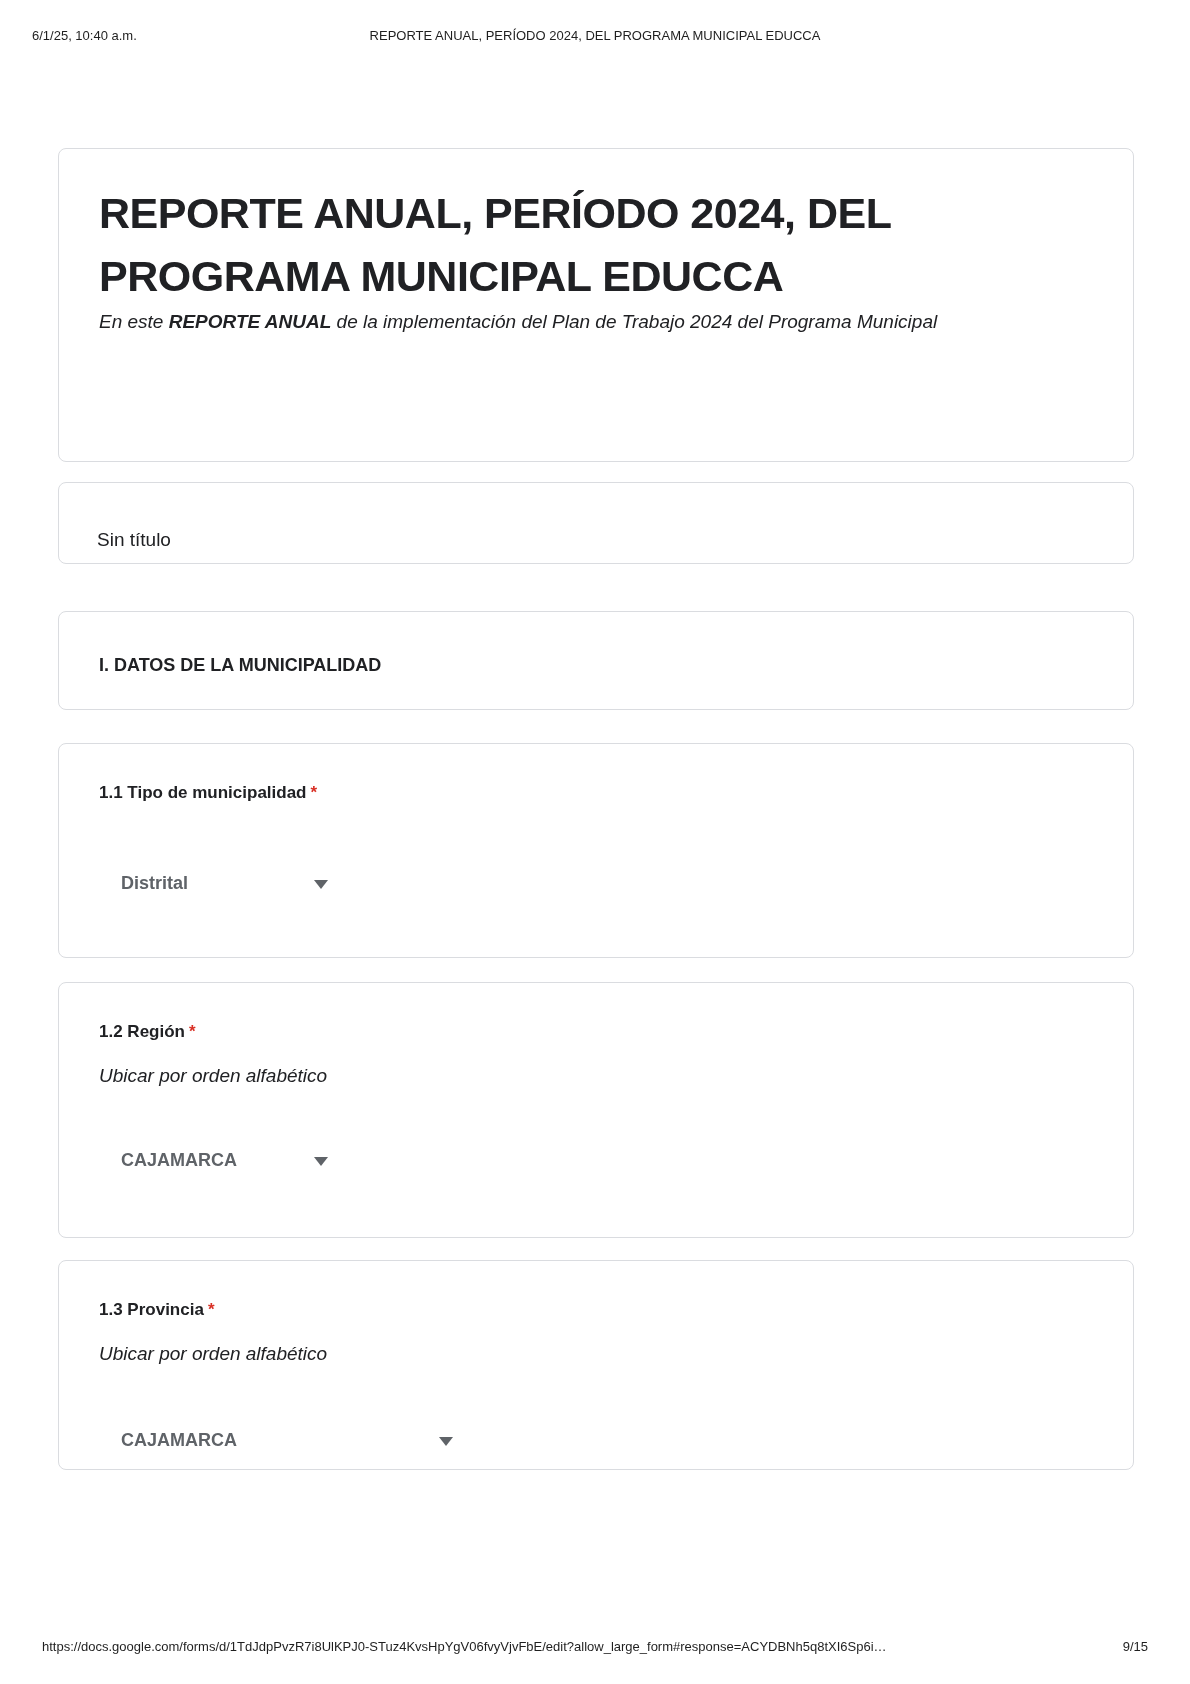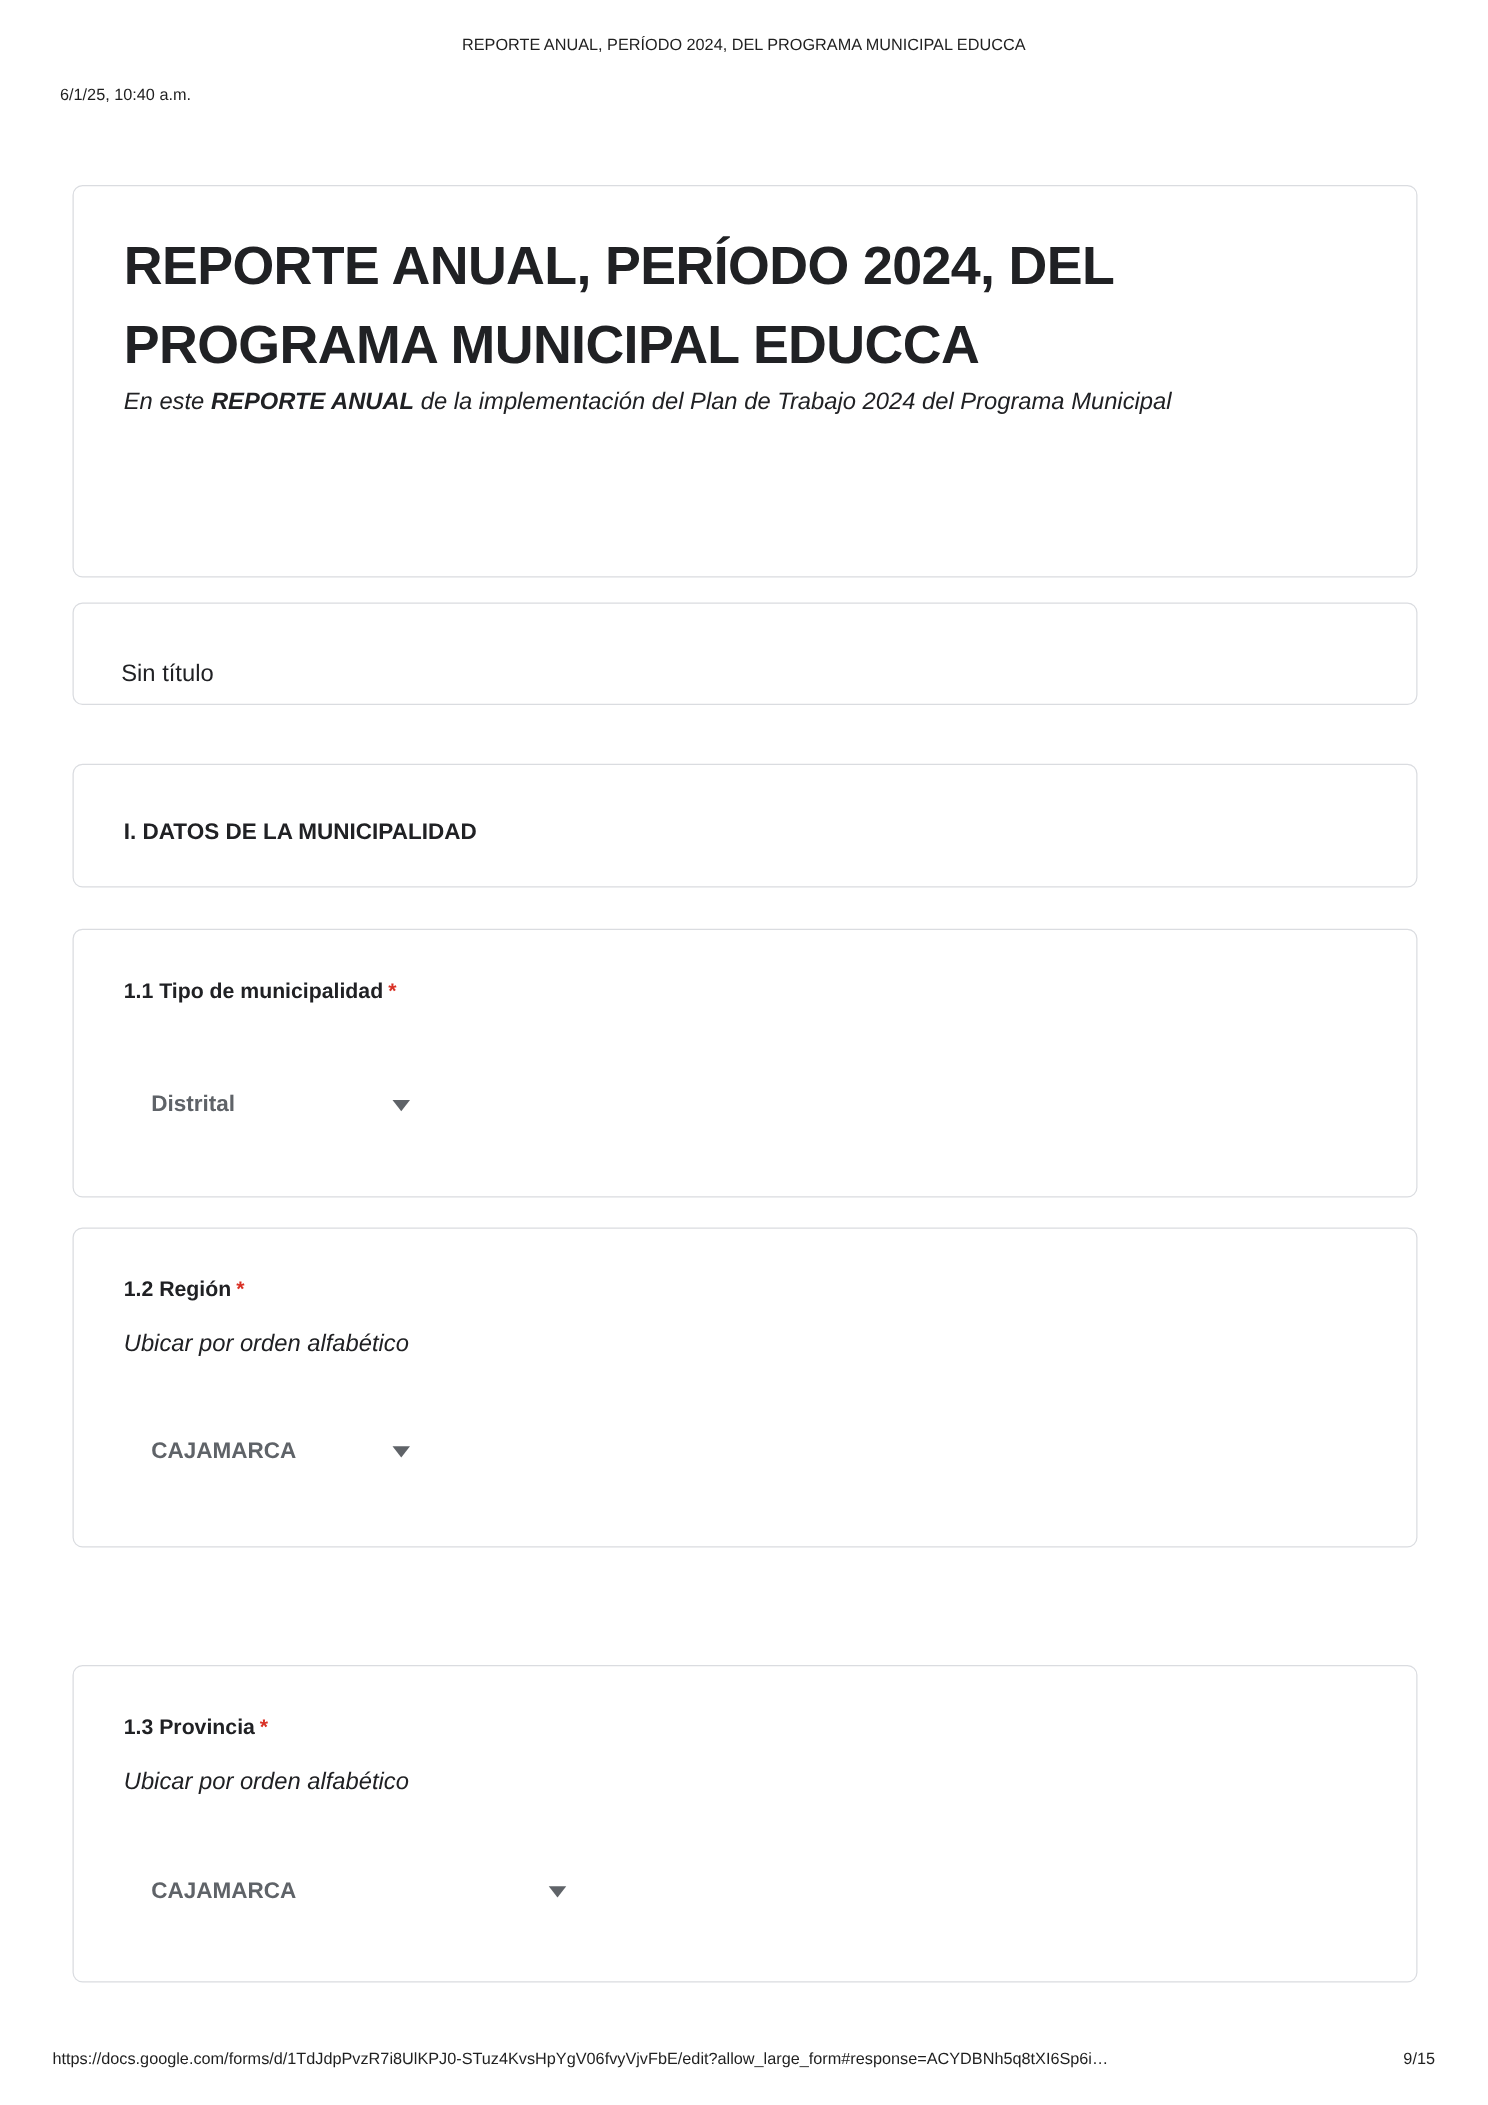--- a/index.html
+++ b/index.html
@@ -4,36 +4,36 @@
 <style>
   * { margin:0; padding:0; box-sizing:border-box; }
   html,body { background:#ffffff; }
   body {
     width:1190px; height:1684px; position:relative;
     font-family:"Liberation Sans", sans-serif;
     color:#202124;
   }
   
   .print-meta { position:absolute; font-size:13px; color:#1f1f1f; white-space:nowrap; }
-  .hdr-date   { left:48px; top:28px;margin-top:40px; }
+  .hdr-date   { left:32px; top:28px; }
   .hdr-title  { left:0; right:0; top:28px; text-align:center; }
   .ftr-url    { left:42px; top:1639px; max-width:1020px; overflow:hidden; }
   .ftr-page   { right:42px; top:1639px; text-align:right; }
 
   
   .card {
     position:absolute; left:58px; width:1076px;
     background:#fff; border:1px solid #dadce0; border-radius:8px;
   }
   .card-title   { top:148px;  height:314px; }
   .card-untitled{ top:482px;  height:82px; }
   .card-section { top:611px;  height:99px;  }
   .card-q1      { top:743px;  height:215px; }
   .card-q2      { top:982px;  height:256px;padding-left:44px; }
-  .card-q3      { top:1332px; height:254px; }
+  .card-q3      { top:1260px; height:210px; }
 
   
   .form-title {
     position:absolute; left:40px; top:33px; width:860px;
     font-size:43px; font-weight:700; line-height:63px; color:#202124;
     letter-spacing:-0.5px;
   }
   .form-desc {
     position:absolute; left:40px; top:158px; width:1000px;
     font-size:19px; font-style:italic; line-height:30px; color:#202124;

